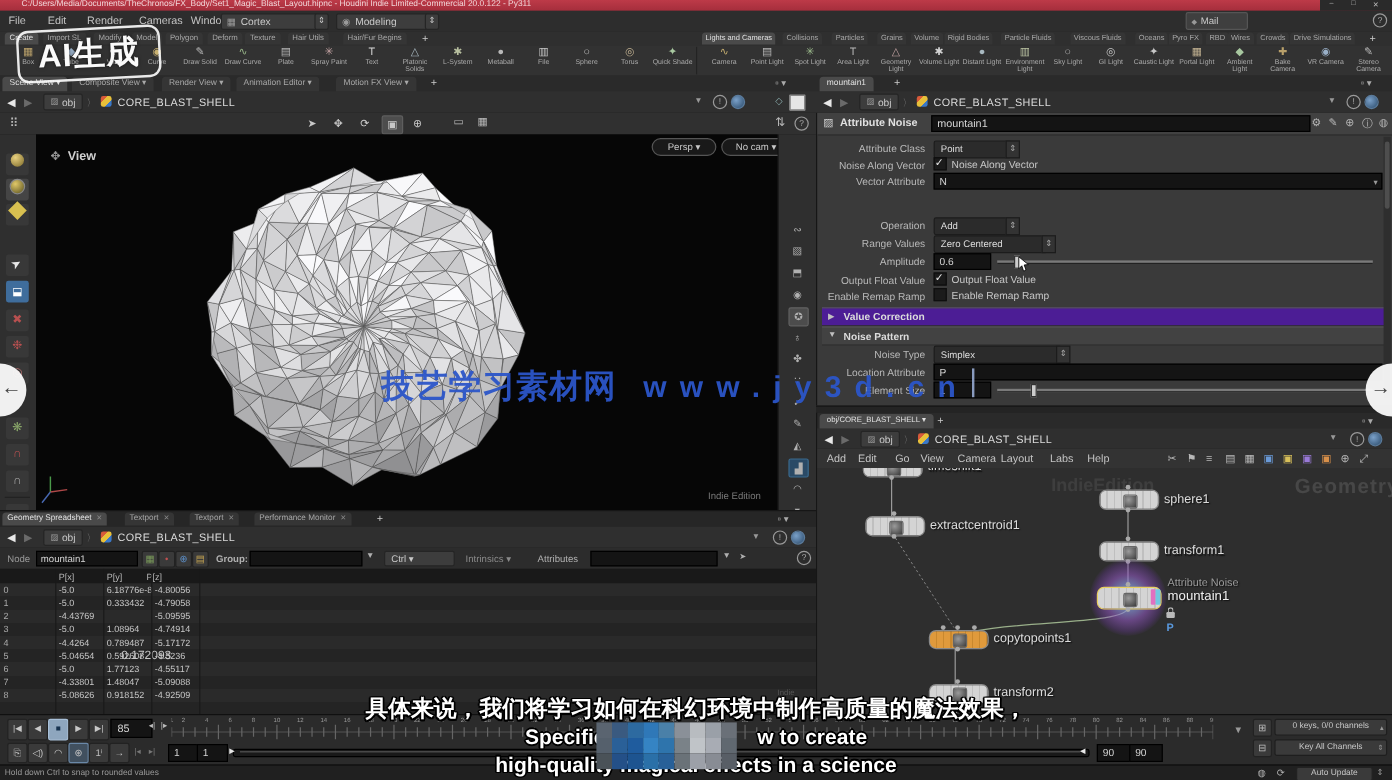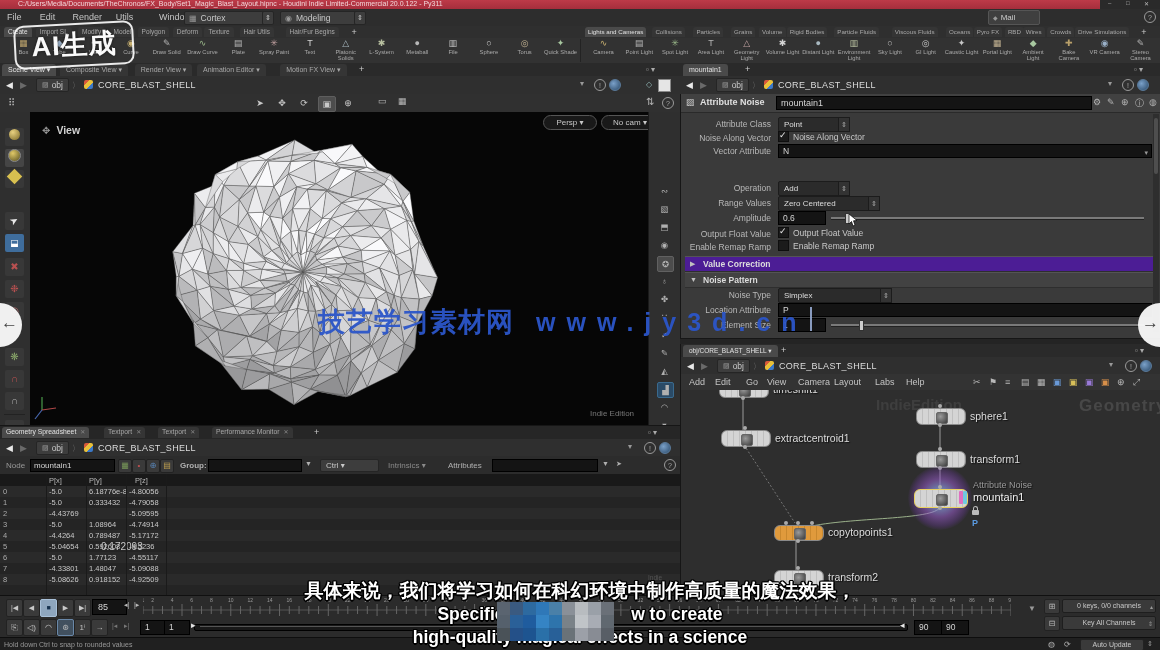--- a/index.html
+++ b/index.html
@@ -21,21 +21,21 @@
       <div class="abs" style="left: 1100px; top: 0px; width: 60px; height: 9px; background: rgb(42, 42, 42);">
         <div class="abs" style="left: 8px; top: 0px; font-size: 6px; color: rgb(187, 187, 187);">–</div>
         <div class="abs" style="left: 26px; top: 0px; font-size: 6px; color: rgb(187, 187, 187);">□</div>
         <div class="abs" style="left: 44px; top: 0px; font-size: 6px; color: rgb(187, 187, 187);">✕</div>
       </div>
     </div>
     <div class="abs" style="left: 0px; top: 9px; width: 1160px; height: 17px; background: rgb(45, 45, 45); border-bottom: 1px solid rgb(30, 30, 30);">
       <div class="abs" style="left: 7px; top: 3px; font-size: 9px; color: rgb(196, 196, 196);">File</div>
       <div class="abs" style="left: 39.8px; top: 3px; font-size: 9px; color: rgb(196, 196, 196);">Edit</div>
       <div class="abs" style="left: 72.6px; top: 3px; font-size: 9px; color: rgb(196, 196, 196);">Render</div>
-      <div class="abs" style="left: 115.8px; top: 3px; font-size: 9px; color: rgb(196, 196, 196);">Utils</div>
+      <div class="abs" style="left: 115.8px; top: 3px; font-size: 9px; color: rgb(196, 196, 196);">Cameras</div>
       <div class="abs" style="left: 159px; top: 3px; font-size: 9px; color: rgb(196, 196, 196);">Windows</div>
       <div class="abs" style="left: 207.4px; top: 3px; font-size: 9px; color: rgb(196, 196, 196);">Labs</div>
       <div class="abs" style="left: 240.2px; top: 3px; font-size: 9px; color: rgb(196, 196, 196);">Help</div>
       <div class="abs chip flex" style="left: 184px; top: 2px; width: 76px; height: 12px; font-size: 8.5px; padding-left: 4px;">
         <span style="font-size: 8px; color: rgb(154, 154, 154); margin-right: 4px;">▦</span>
         <span>Cortex</span>
       </div>
       <div class="abs chip" style="left: 262px; top: 2px; width: 10px; height: 12px; font-size: 7px; text-align: center; line-height: 12px;">⇕</div>
       <div class="abs chip flex" style="left: 280px; top: 2px; width: 72px; height: 12px; font-size: 8.5px; padding-left: 4px;">
         <span style="font-size: 8px; color: rgb(154, 154, 154); margin-right: 4px;">◉</span>
@@ -950,21 +950,21 @@
         <div class="abs" style="left: 388px; top: 5px; font-size: 8px; color: rgb(138, 138, 138);">Intrinsics ▾</div>
         <div class="abs" style="left: 448px; top: 5px; font-size: 8px; color: rgb(176, 176, 176);">Attributes</div>
         <div class="abs inset" style="left: 492px; top: 3px; width: 104px; height: 11px;"></div>
         <div class="abs" style="left: 602px; top: 4px; font-size: 7px; color: rgb(176, 176, 176);">▼</div>
         <div class="abs" style="left: 616px; top: 4px; font-size: 7px; color: rgb(176, 176, 176);">➤</div>
         <div class="abs circ" style="left: 664px; top: 3px; width: 10px; height: 10px; font-size: 7px;">?</div>
       </div>
       <div class="abs" style="left: 0px; top: 48px; width: 680px; height: 12px; background: rgb(25, 25, 25); border-bottom: 1px solid rgb(17, 17, 17);">
         <div class="abs" style="left: 49px; top: 2px; font-size: 7.5px; color: rgb(184, 184, 184);">P[x]</div>
         <div class="abs" style="left: 89px; top: 2px; font-size: 7.5px; color: rgb(184, 184, 184);">P[y]</div>
-        <div class="abs" style="left: 135px; top: 2px; font-size: 7.5px; color: rgb(184, 184, 184);">P[z]</div>
+        <div class="abs" style="left: 122px; top: 2px; font-size: 7.5px; color: rgb(184, 184, 184);">P[z]</div>
       </div>
       <div class="abs" style="left: 0px; top: 60px; width: 680px; height: 110px; overflow: hidden; background: repeating-linear-gradient(rgb(42, 42, 42) 0px, rgb(42, 42, 42) 11px, rgb(36, 36, 36) 11px, rgb(36, 36, 36) 22px);">
         <div class="abs" style="left: 0px; top: 0px; width: 680px; height: 11px;">
           <span style="position: absolute; left: 3px; top: 1px; font-size: 7.5px; color: rgb(170, 170, 170);">0</span>
           <span style="position: absolute; left: 49px; top: 1px; font-size: 7.5px; color: rgb(200, 200, 200); white-space: nowrap;">-5.0</span>
           <span style="position: absolute; left: 89px; top: 1px; font-size: 7.5px; color: rgb(200, 200, 200); white-space: nowrap;">6.18776e-8</span>
           <span style="position: absolute; left: 129px; top: 1px; font-size: 7.5px; color: rgb(200, 200, 200); white-space: nowrap;">-4.80056</span>
         </div>
         <div class="abs" style="left: 0px; top: 11px; width: 680px; height: 11px;">
           <span style="position: absolute; left: 3px; top: 1px; font-size: 7.5px; color: rgb(170, 170, 170);">1</span>

